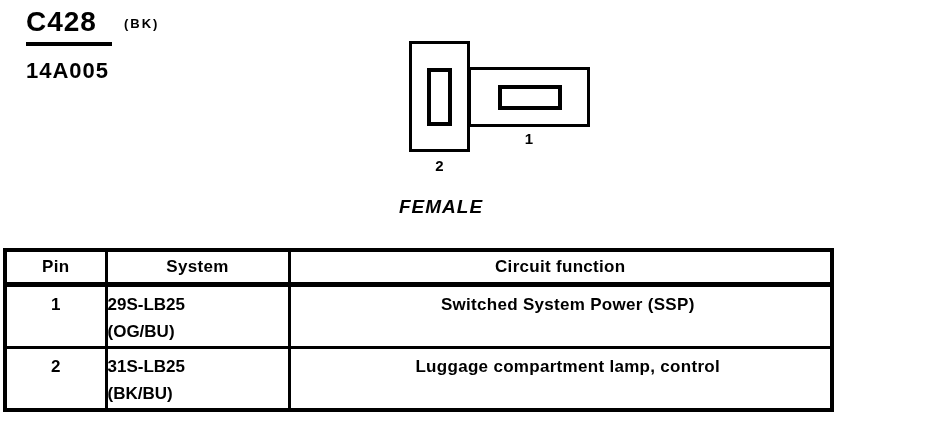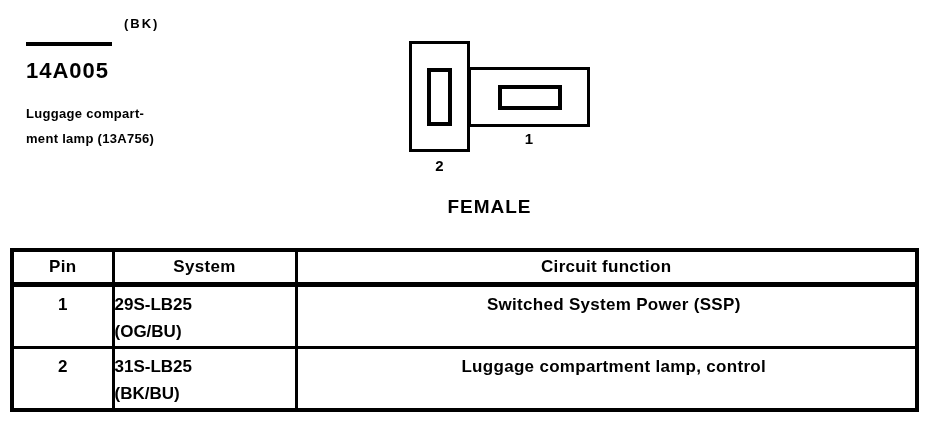--- a/index.html
+++ b/index.html
@@ -60,27 +60,27 @@
   .pin1-label {
     position:absolute; left:468px; top:130px; width:122px;
     text-align:center; font-size:15px;
   }
   .pin2-label {
     position:absolute; left:409px; top:157px; width:61px;
     text-align:center; font-size:15px;
   }
   .gender-label {
     position:absolute; left:399px; top:196px; width:181px;
-    text-align:center; font-size:19px; letter-spacing:1px;
+    font-size:19px; letter-spacing:1px;font-style:italic;
   }
 
   
   table.pinout {
-    position:absolute; left:10px; top:248px;
-    width:909px;
+    position:absolute; left:3px; top:248px;
+    width:831px;
     border-collapse:collapse;
     border:4px solid #000;
     table-layout:fixed;
   }
   .pinout th, .pinout td {
     border:3px solid #000;
     font-size:17px;
     vertical-align:top;
   }
   .pinout th {
@@ -95,27 +95,24 @@
   .col-circuit { width:183px; }
   .cell-pin { text-align:center; }
   .cell-circuit { }
   .cell-function { text-align:center; padding-left:15px; letter-spacing:0.3px; }
 </style>
 </head>
 <body>
 
 <div class="page">
 
+  <div class="connector-id">C428</div>
   <div class="id-underline"></div>
   <div class="color-code">(BK)</div>
   <div class="part-number">14A005</div>
-  <div class="description">
-    <div>Luggage compart-</div>
-    <div>ment lamp (13A756)</div>
-  </div>
 
   <div class="cav1-body"></div>
   <div class="cav2-body"></div>
   <div class="slot-vertical"></div>
   <div class="slot-horizontal"></div>
   <div class="pin1-label">1</div>
   <div class="pin2-label">2</div>
   <div class="gender-label">FEMALE</div>
 
   <table class="pinout">

